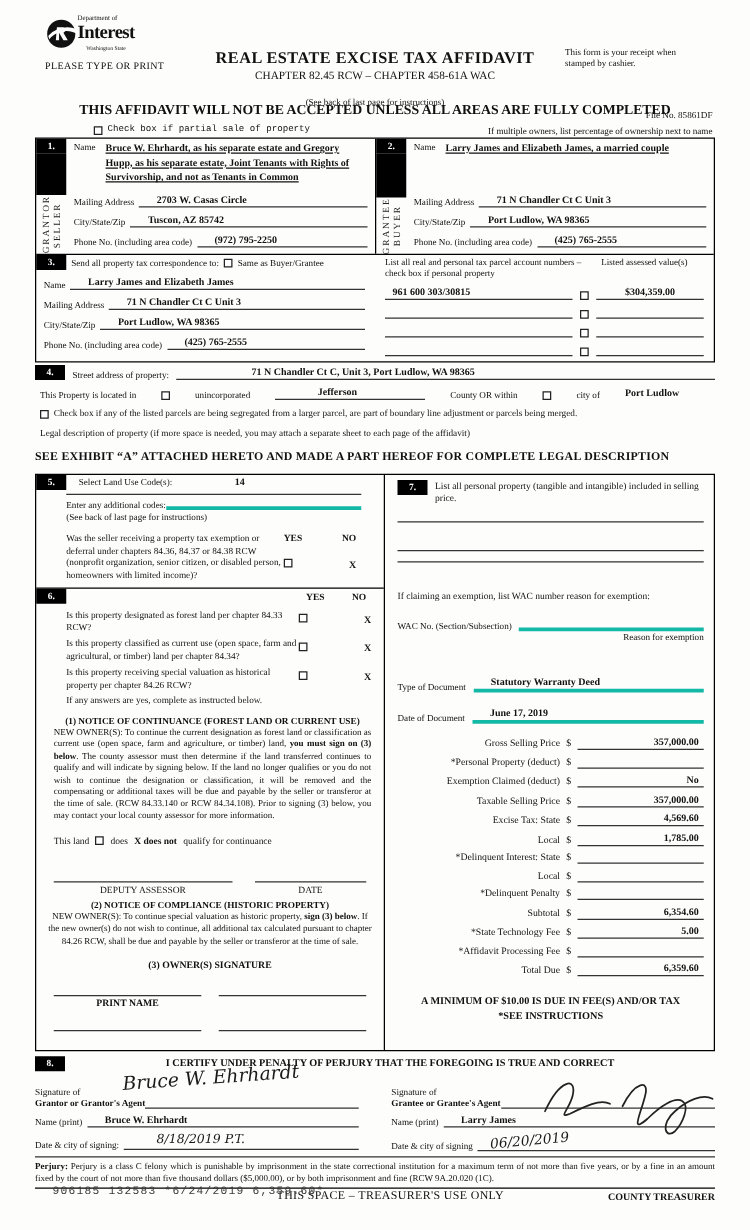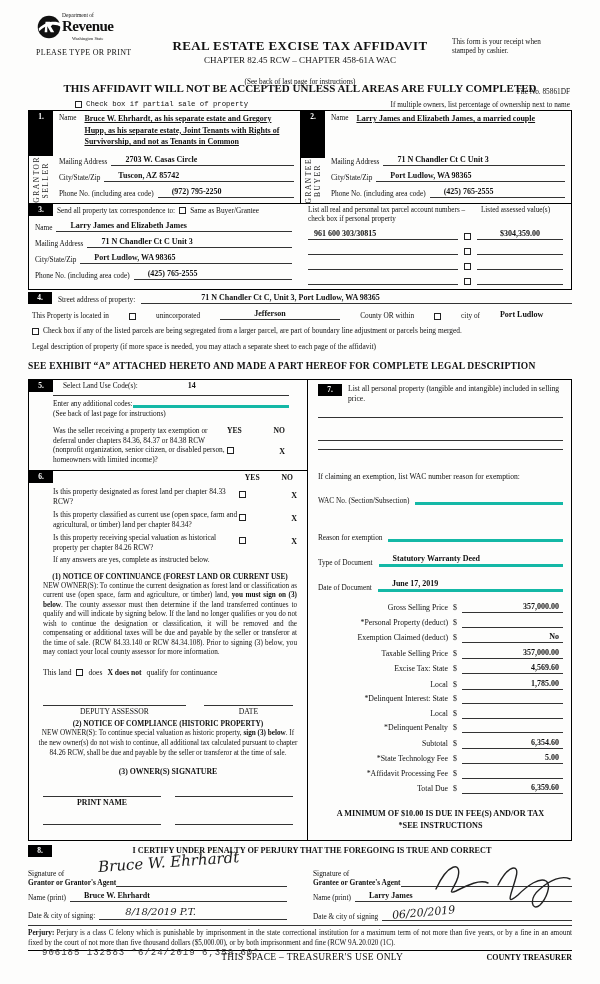--- a/index.html
+++ b/index.html
@@ -137,21 +137,21 @@
   <div class="hdr">
     <div class="logo">
       <div class="logo-row">
         <svg class="logo-swoosh" viewBox="0 0 30 30">
           <circle cx="15" cy="15" r="13" fill="#111"></circle>
           <path d="M3 17 C10 9 22 7 29 11 L29 15 C21 10 10 13 4 20 Z" fill="#fff"></path>
           <path d="M11 9 L16 9 C19 9 20 13 17 14 L21 21 L17 21 L13 14 L13 21 L10 21 Z" fill="#fff"></path>
         </svg>
         <div class="logo-txt">
           <div class="dept">Department of</div>
-          <div class="rev">Revenue</div>
+          <div class="rev">Interest</div>
           <div class="st">Washington State</div>
         </div>
       </div>
     </div>
     <div class="please">PLEASE TYPE OR PRINT</div>
     <div class="title-blk">
       <div class="title">REAL ESTATE EXCISE TAX AFFIDAVIT</div>
       <div class="subtitle">CHAPTER 82.45 RCW – CHAPTER 458-61A WAC</div>
     </div>
     <div class="receipt">This form is your receipt when stamped by cashier.</div>
@@ -431,21 +431,21 @@
       <div class="ppline"></div>
       <div class="ppline" style="margin-top:22px;"></div>
       <div class="ppline" style="margin-top:8px;"></div>
 
       <div class="claim">If claiming an exemption, list WAC number reason for exemption:</div>
 
       <div class="wacrow">
         <span class="lbl">WAC No. (Section/Subsection)</span>
         <span class="fl"></span>
       </div>
-      <div class="wacrow" style="margin-top:28px;">
+      <div class="wacrow" style="margin-top:0;flex-direction:column;">
         <span class="lbl">Reason for exemption</span>
         <span class="fl"></span>
       </div>
       <div class="wacrow" style="margin-top:12px;">
         <span class="lbl">Type of Document</span>
         <span class="fl"><span class="val" style="margin-left:14px;">Statutory Warranty Deed</span></span>
       </div>
       <div class="wacrow" style="margin-top:12px;">
         <span class="lbl">Date of Document</span>
         <span class="fl"><span class="val" style="margin-left:14px;">June 17, 2019</span></span>

